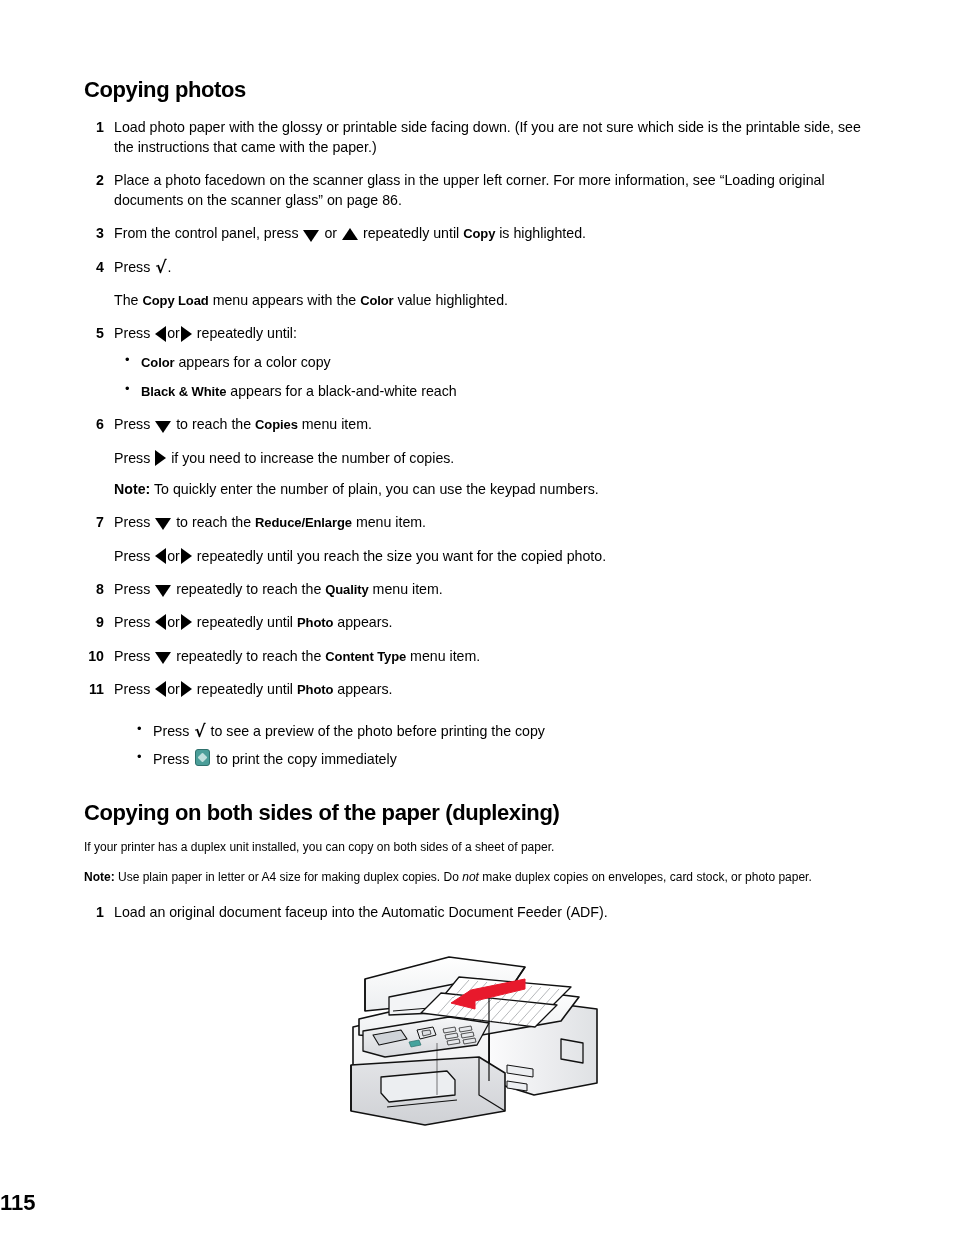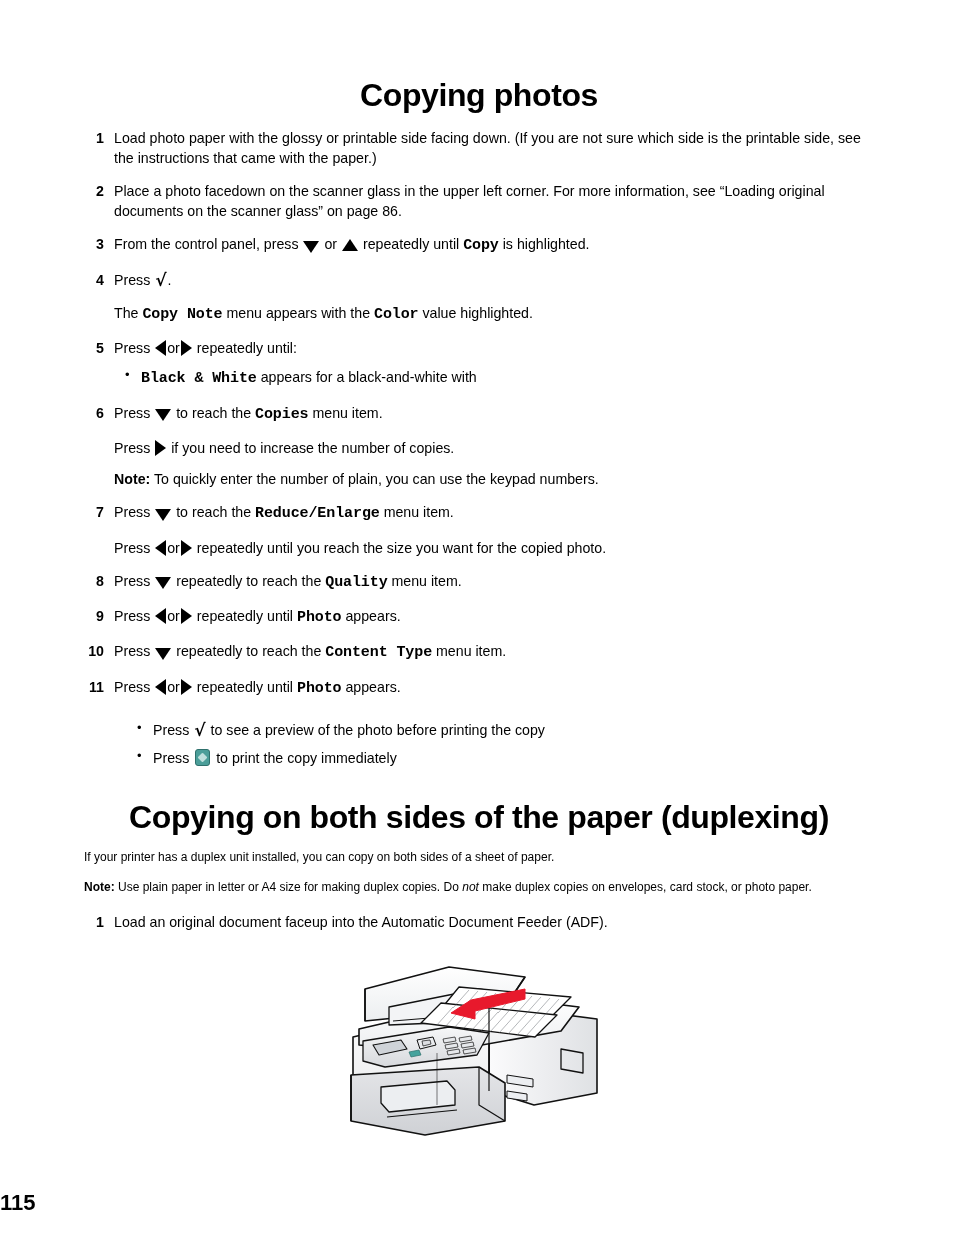--- a/index.html
+++ b/index.html
@@ -24,26 +24,25 @@
   }
   .content {
     position: absolute;
     left: 84px;
     top: 78px;
     width: 790px;
   }
 
   h1.section-heading {
     font-family: "Liberation Sans", sans-serif;
-    font-size: 32px;
+    font-size: 22px;
     font-weight: bold;
     letter-spacing: -0.4px;
     margin: 0 0 14px 0;
     line-height: 1.12;
-    text-align: center;
   }
   h1.section-heading.second {
     margin-top: 32px;
     margin-bottom: 13px;
   }
 
   
   ol.steps {
     list-style: none;
     margin: 0;
@@ -94,23 +93,23 @@
     font-size: 13px;
   }
 
   
   ul.bullets.under-step {
     margin-top: 21px;
     margin-left: 12px;
   }
 
   code, .mono {
-    font-family: Liberation Mono, monospace;
+    font-family: Liberation Sans, sans-serif;
     font-weight: bold;
-    font-size: 15px;
+    font-size: 13px;
     letter-spacing: -0.1px;
   }
 
   .note-label { font-weight: bold; }
   em.ital { font-style: italic; }
 
   
   .tri {
     display: inline-block;
     vertical-align: middle;
@@ -237,35 +236,36 @@
           <span>is highlighted.</span>
         </p>
       </li>
 
       <li>
         <span class="num">4</span>
         <p><span>Press</span>
           <span class="check-glyph">√</span><span>.</span>
         </p>
         <p><span>The</span>
-          <code>Copy Note</code>
+          <code>Copy Load</code>
           <span>menu appears with the</span>
           <code>Color</code>
           <span>value highlighted.</span>
         </p>
       </li>
 
       <li>
         <span class="num">5</span>
         <p><span>Press</span>
           <span class="tri tri-left"></span><span>or</span><span class="tri tri-right"></span>
           <span>repeatedly until:</span>
         </p>
         <ul class="bullets">
-          <li><code>Black &amp; White</code> <span>appears for a black-and-white with</span></li>
+          <li><code>Color</code> <span>appears for a color copy</span></li>
+          <li><code>Black &amp; White</code> <span>appears for a black-and-white reach</span></li>
         </ul>
       </li>
 
       <li>
         <span class="num">6</span>
         <p><span>Press</span>
           <span class="tri tri-down"></span>
           <span>to reach the</span>
           <code>Copies</code>
           <span>menu item.</span>

